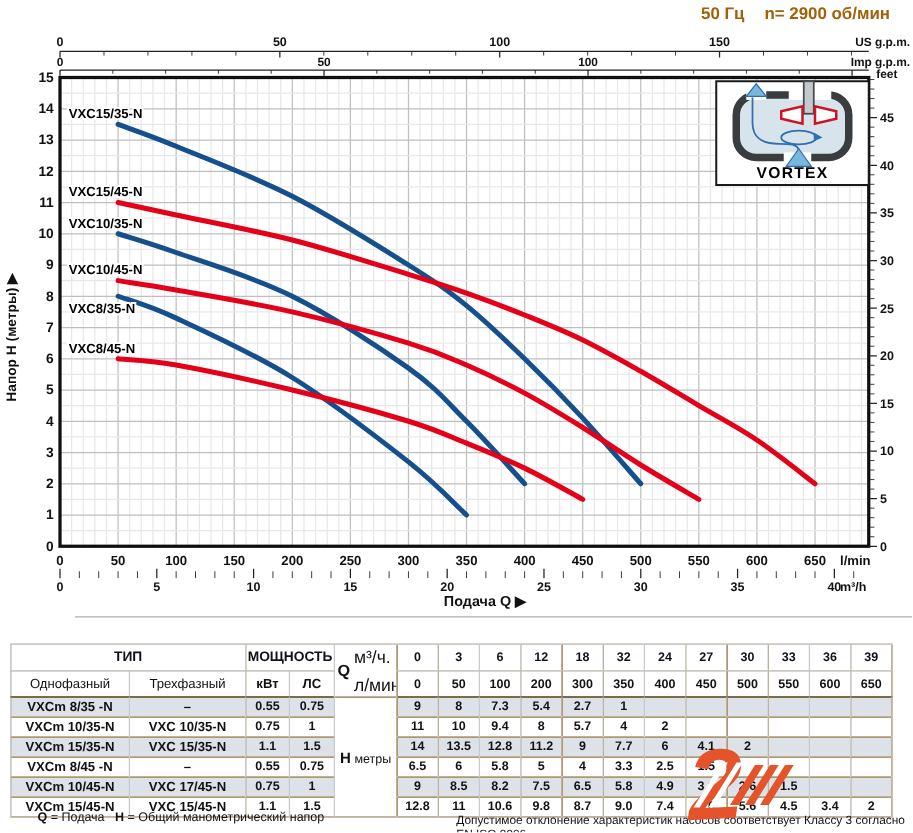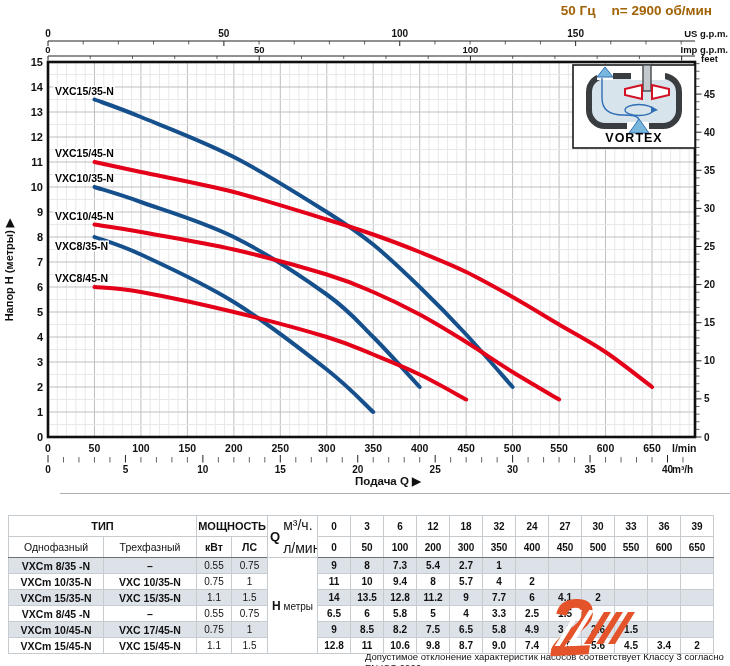--- a/index.html
+++ b/index.html
@@ -28,21 +28,21 @@
   th.hv{font-weight:bold;font-size:10px;}
   tr.hdr2 th{border-bottom:1.6px solid #6a6f74;}
   th.qcell{vertical-align:middle;}
   .qwrap{display:flex;align-items:center;justify-content:flex-start;gap:3px;padding-left:2px;}
   .qbig{font-size:13px;font-weight:bold;}
   .qstack{display:flex;flex-direction:column;gap:7px;align-items:flex-start;font-size:14px;font-weight:normal;}
   tbody td{height:15px;}
   tbody tr.odd td{background:#dde2e9;}
   tbody tr.even td{background:#fff;}
   td.nm{font-weight:bold;font-size:10.5px;}
-  td.pw{font-weight:400;}
+  td.pw{font-weight:700;}
   td.val{font-weight:600;}
   td.hcell{background:#fff !important;vertical-align:middle;}
   td.hcell .hb{font-weight:bold;font-size:12px;}
   td.hcell .hm{font-size:10px;font-weight:normal;}
   
   .fnote-left{position:absolute;left:30px;top:649px;font-size:10px;}
   .fnote-left b{font-weight:bold;}
   .fnote-right{position:absolute;left:365px;top:651px;width:360px;font-size:9.5px;}
   
   .wm{position:absolute;left:548px;top:596px;width:182px;height:70px;z-index:5;pointer-events:none;}
@@ -571,20 +571,24 @@
             <td class="val">6.6</td>
             <td class="val">5.6</td>
             <td class="val">4.5</td>
             <td class="val">3.4</td>
             <td class="val">2</td>
           </tr>
         </tbody>
     </table>
   </div>
 
+  <div class="fnote-left">
+    <b>Q</b> <span>= Подача</span>&nbsp;&nbsp;
+    <b>H</b> <span>= Общий манометрический напор</span>
+  </div>
   <div class="fnote-right">Допустимое отклонение характеристик насосов соответствует Классу 3 согласно EN ISO 9906</div>
 
   <div class="wm">
     <span class="wm2">2</span>
     <span class="wm-w w1"></span>
       <span class="wm-w w2"></span>
     <span class="wm-s s1"></span>
       <span class="wm-s s2"></span>
       <span class="wm-s s3"></span>
   </div>

